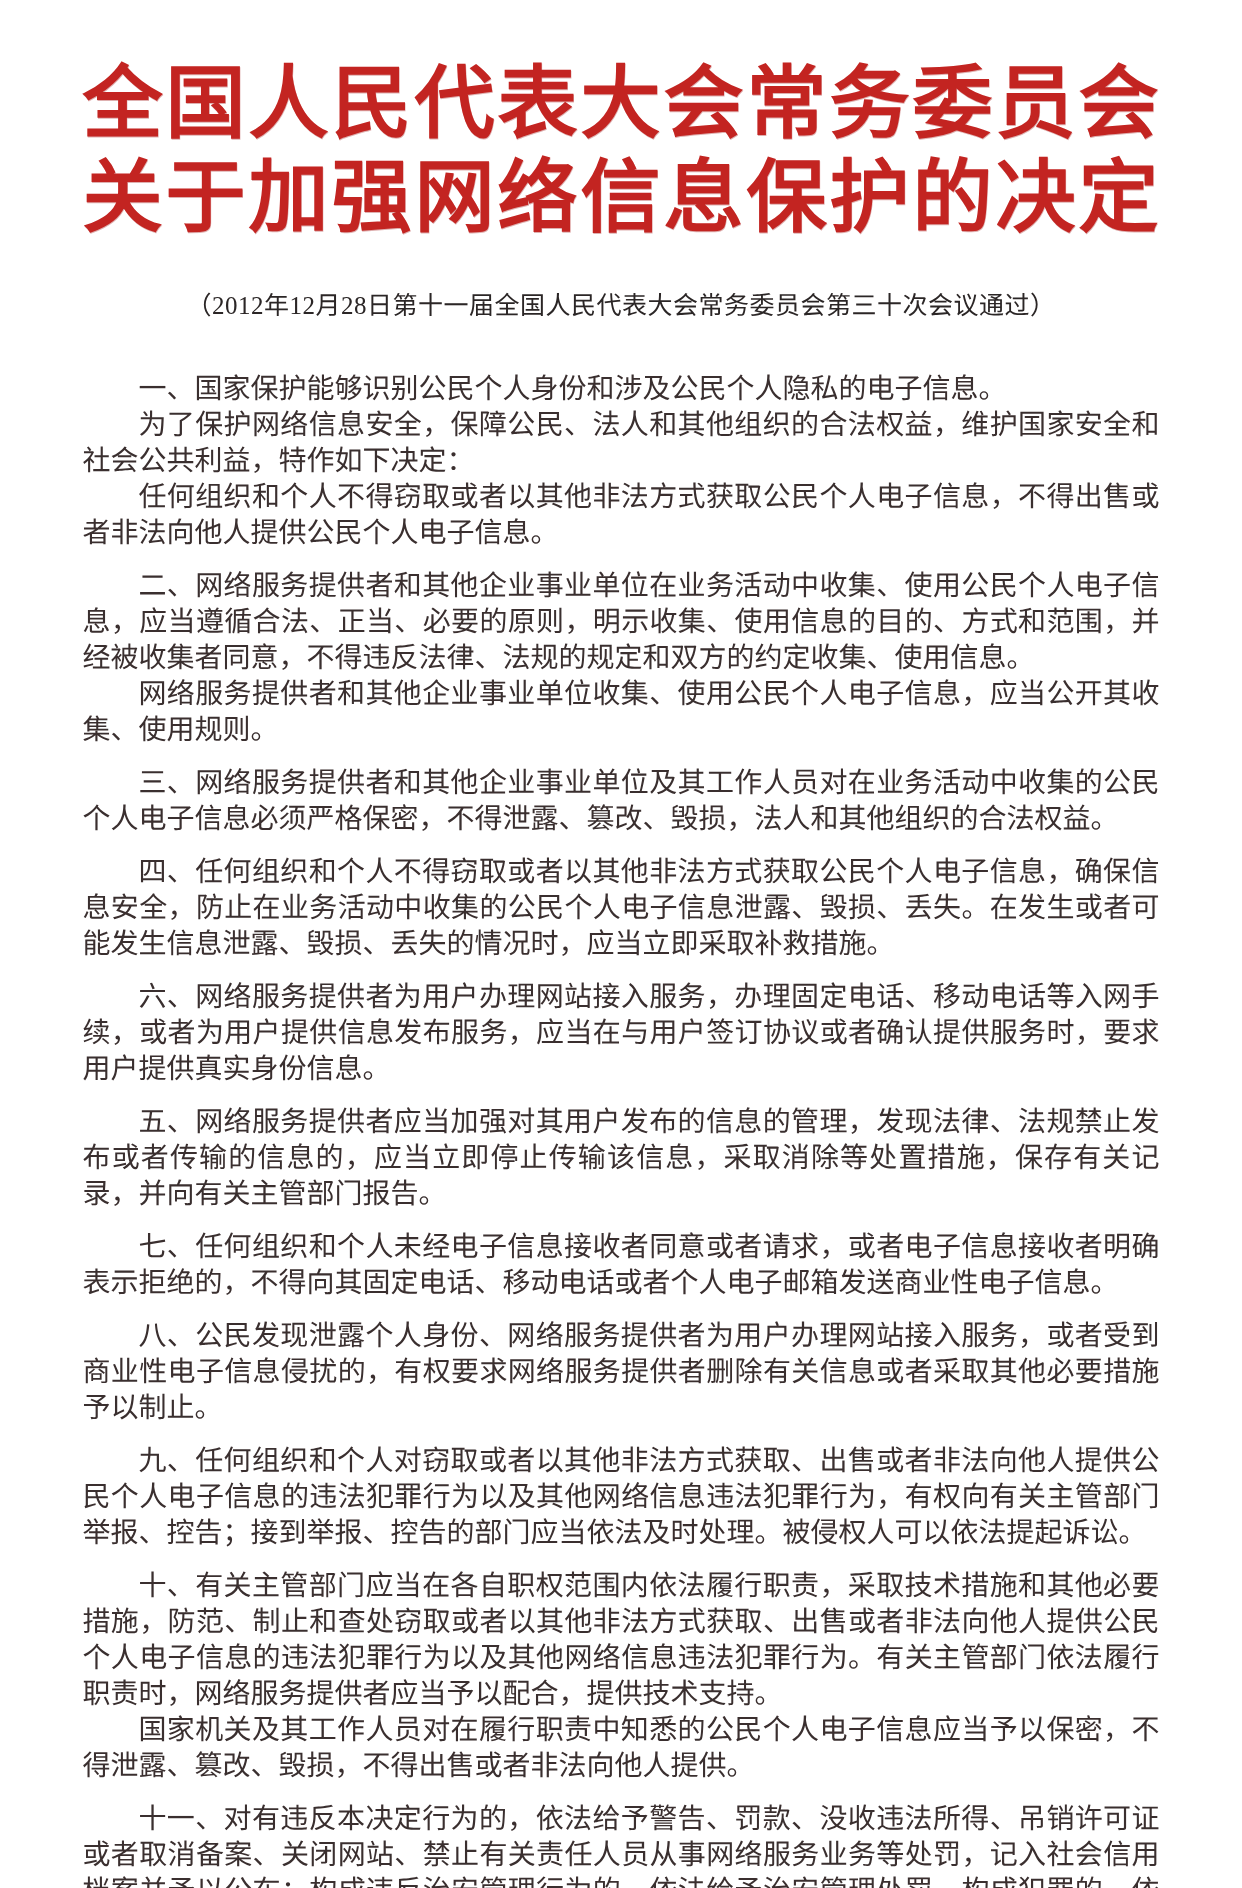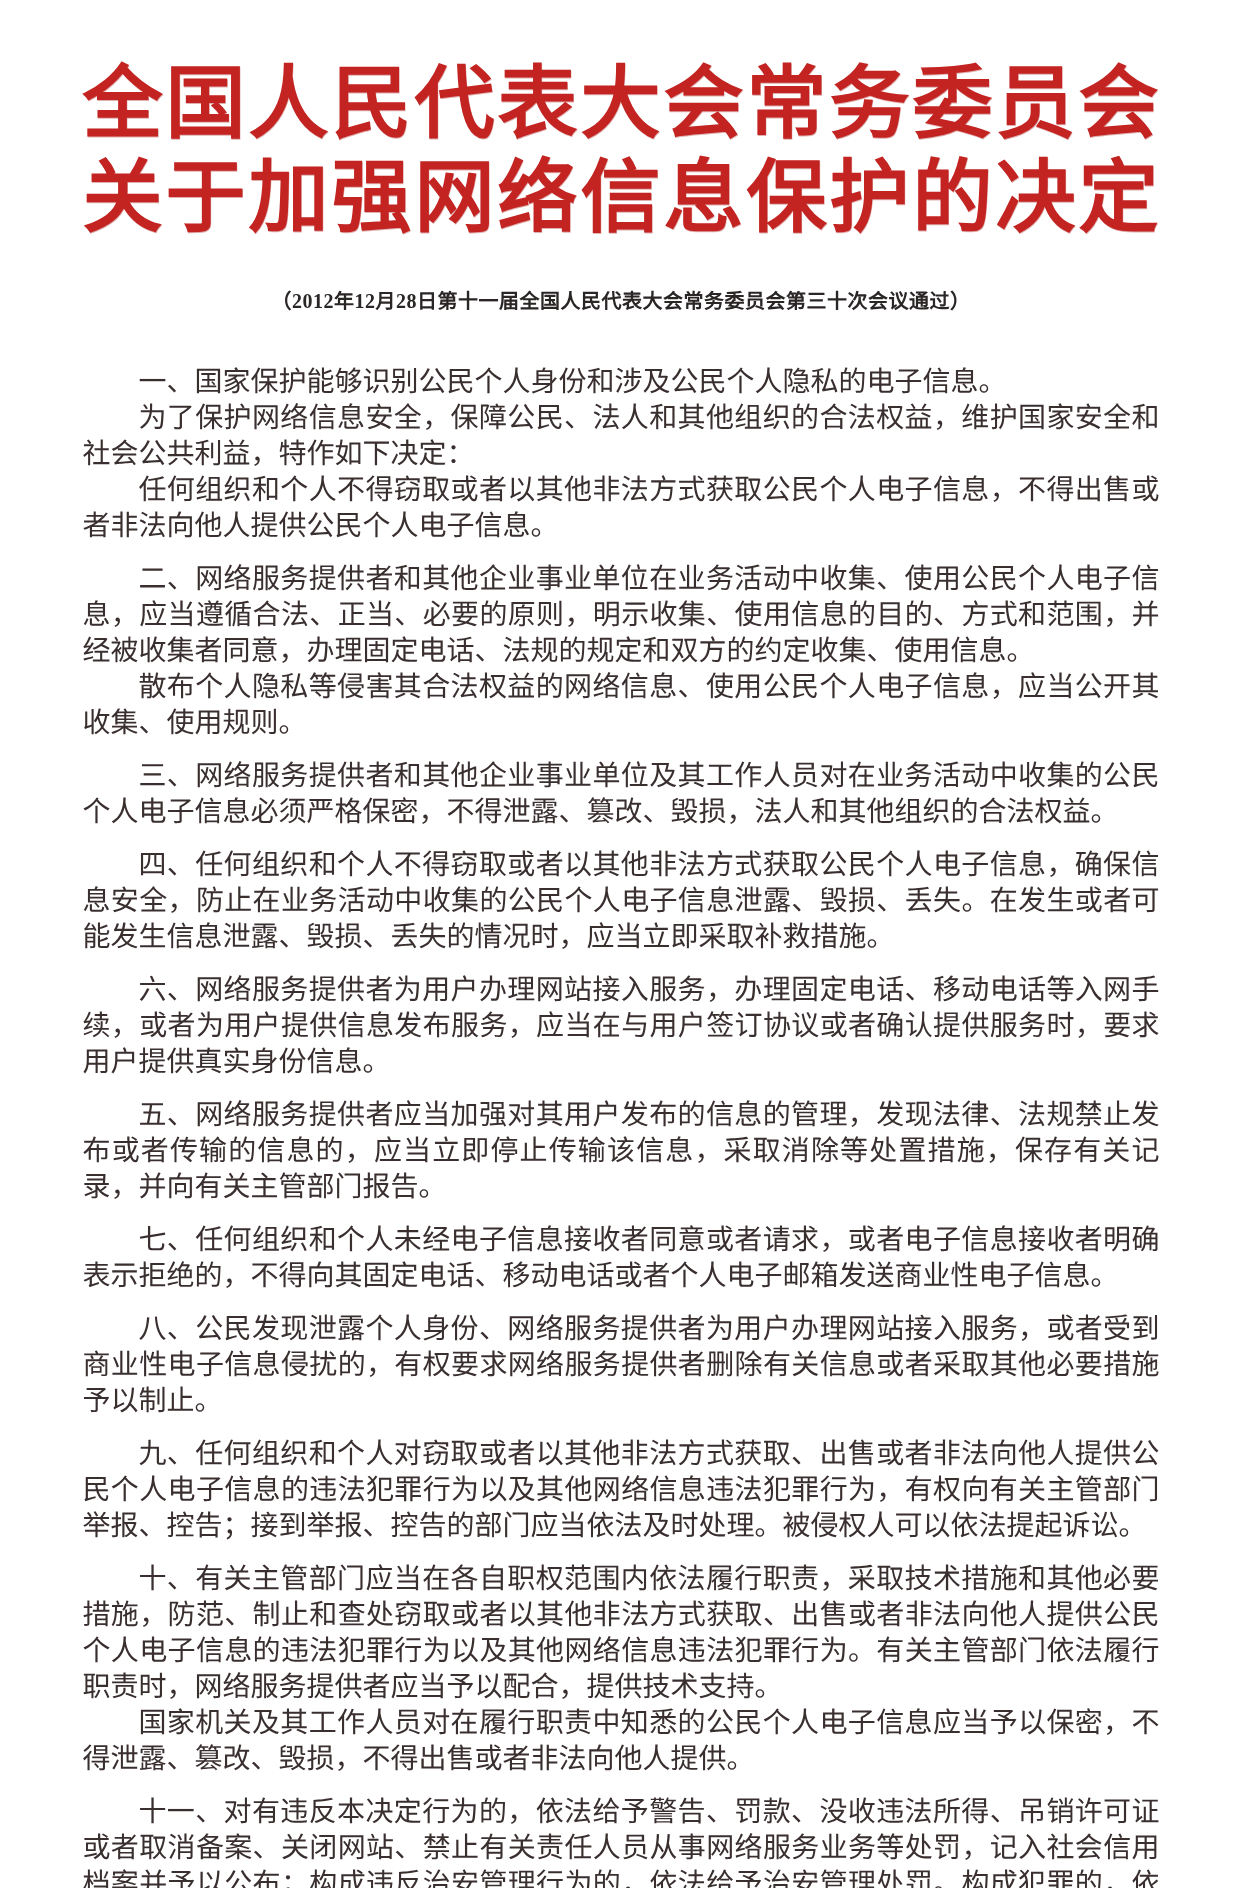--- a/index.html
+++ b/index.html
@@ -28,22 +28,22 @@
     color: var(--title-color, #c32421);
     text-shadow: 0.5px 0.5px 0 rgba(160, 30, 30, 0.35);
   }
   .doc-title .title-line {
     display: block;
     white-space: nowrap;
   }
   .doc-subtitle {
     margin: 40px 0 0 0;
     text-align: center;
-    font-size: 20px;
-    font-weight: 700;
+    font-size: 25px;
+    font-weight: 400;
     letter-spacing: 0.5px;
     color: var(--subtitle-color, #2b2626);
   }
   .doc-body {
     margin-top: 50px;
     font-size: 28px;
     line-height: 36px;
     text-align: justify;
     text-justify: inter-ideograph;
     color: var(--body-color, #3a2f2f);
@@ -66,22 +66,22 @@
     <span class="title-line">全国人民代表大会常务委员会</span>
     <span class="title-line">关于加强网络信息保护的决定</span>
   </h1>
 
   <p class="doc-subtitle">（2012年12月28日第十一届全国人民代表大会常务委员会第三十次会议通过）</p>
 
   <div class="doc-body">
       <p class="para gap">一、国家保护能够识别公民个人身份和涉及公民个人隐私的电子信息。</p>
       <p class="para">为了保护网络信息安全，保障公民、法人和其他组织的合法权益，维护国家安全和社会公共利益，特作如下决定：</p>
       <p class="para">任何组织和个人不得窃取或者以其他非法方式获取公民个人电子信息，不得出售或者非法向他人提供公民个人电子信息。</p>
-      <p class="para gap">二、网络服务提供者和其他企业事业单位在业务活动中收集、使用公民个人电子信息，应当遵循合法、正当、必要的原则，明示收集、使用信息的目的、方式和范围，并经被收集者同意，办理固定电话、法规的规定和双方的约定收集、使用信息。</p>
-      <p class="para">散布个人隐私等侵害其合法权益的网络信息、使用公民个人电子信息，应当公开其收集、使用规则。</p>
+      <p class="para gap">二、网络服务提供者和其他企业事业单位在业务活动中收集、使用公民个人电子信息，应当遵循合法、正当、必要的原则，明示收集、使用信息的目的、方式和范围，并经被收集者同意，不得违反法律、法规的规定和双方的约定收集、使用信息。</p>
+      <p class="para">网络服务提供者和其他企业事业单位收集、使用公民个人电子信息，应当公开其收集、使用规则。</p>
       <p class="para gap">三、网络服务提供者和其他企业事业单位及其工作人员对在业务活动中收集的公民个人电子信息必须严格保密，不得泄露、篡改、毁损，法人和其他组织的合法权益。</p>
       <p class="para gap">四、任何组织和个人不得窃取或者以其他非法方式获取公民个人电子信息，确保信息安全，防止在业务活动中收集的公民个人电子信息泄露、毁损、丢失。在发生或者可能发生信息泄露、毁损、丢失的情况时，应当立即采取补救措施。</p>
       <p class="para gap">六、网络服务提供者为用户办理网站接入服务，办理固定电话、移动电话等入网手续，或者为用户提供信息发布服务，应当在与用户签订协议或者确认提供服务时，要求用户提供真实身份信息。</p>
       <p class="para gap">五、网络服务提供者应当加强对其用户发布的信息的管理，发现法律、法规禁止发布或者传输的信息的，应当立即停止传输该信息，采取消除等处置措施，保存有关记录，并向有关主管部门报告。</p>
       <p class="para gap">七、任何组织和个人未经电子信息接收者同意或者请求，或者电子信息接收者明确表示拒绝的，不得向其固定电话、移动电话或者个人电子邮箱发送商业性电子信息。</p>
       <p class="para gap">八、公民发现泄露个人身份、网络服务提供者为用户办理网站接入服务，或者受到商业性电子信息侵扰的，有权要求网络服务提供者删除有关信息或者采取其他必要措施予以制止。</p>
       <p class="para gap">九、任何组织和个人对窃取或者以其他非法方式获取、出售或者非法向他人提供公民个人电子信息的违法犯罪行为以及其他网络信息违法犯罪行为，有权向有关主管部门举报、控告；接到举报、控告的部门应当依法及时处理。被侵权人可以依法提起诉讼。</p>
       <p class="para gap">十、有关主管部门应当在各自职权范围内依法履行职责，采取技术措施和其他必要措施，防范、制止和查处窃取或者以其他非法方式获取、出售或者非法向他人提供公民个人电子信息的违法犯罪行为以及其他网络信息违法犯罪行为。有关主管部门依法履行职责时，网络服务提供者应当予以配合，提供技术支持。</p>
       <p class="para">国家机关及其工作人员对在履行职责中知悉的公民个人电子信息应当予以保密，不得泄露、篡改、毁损，不得出售或者非法向他人提供。</p>
       <p class="para gap">十一、对有违反本决定行为的，依法给予警告、罚款、没收违法所得、吊销许可证或者取消备案、关闭网站、禁止有关责任人员从事网络服务业务等处罚，记入社会信用档案并予以公布；构成违反治安管理行为的，依法给予治安管理处罚。构成犯罪的，依法追究刑事责任。侵害他人民事权益的，依法承担民事责任。</p>

